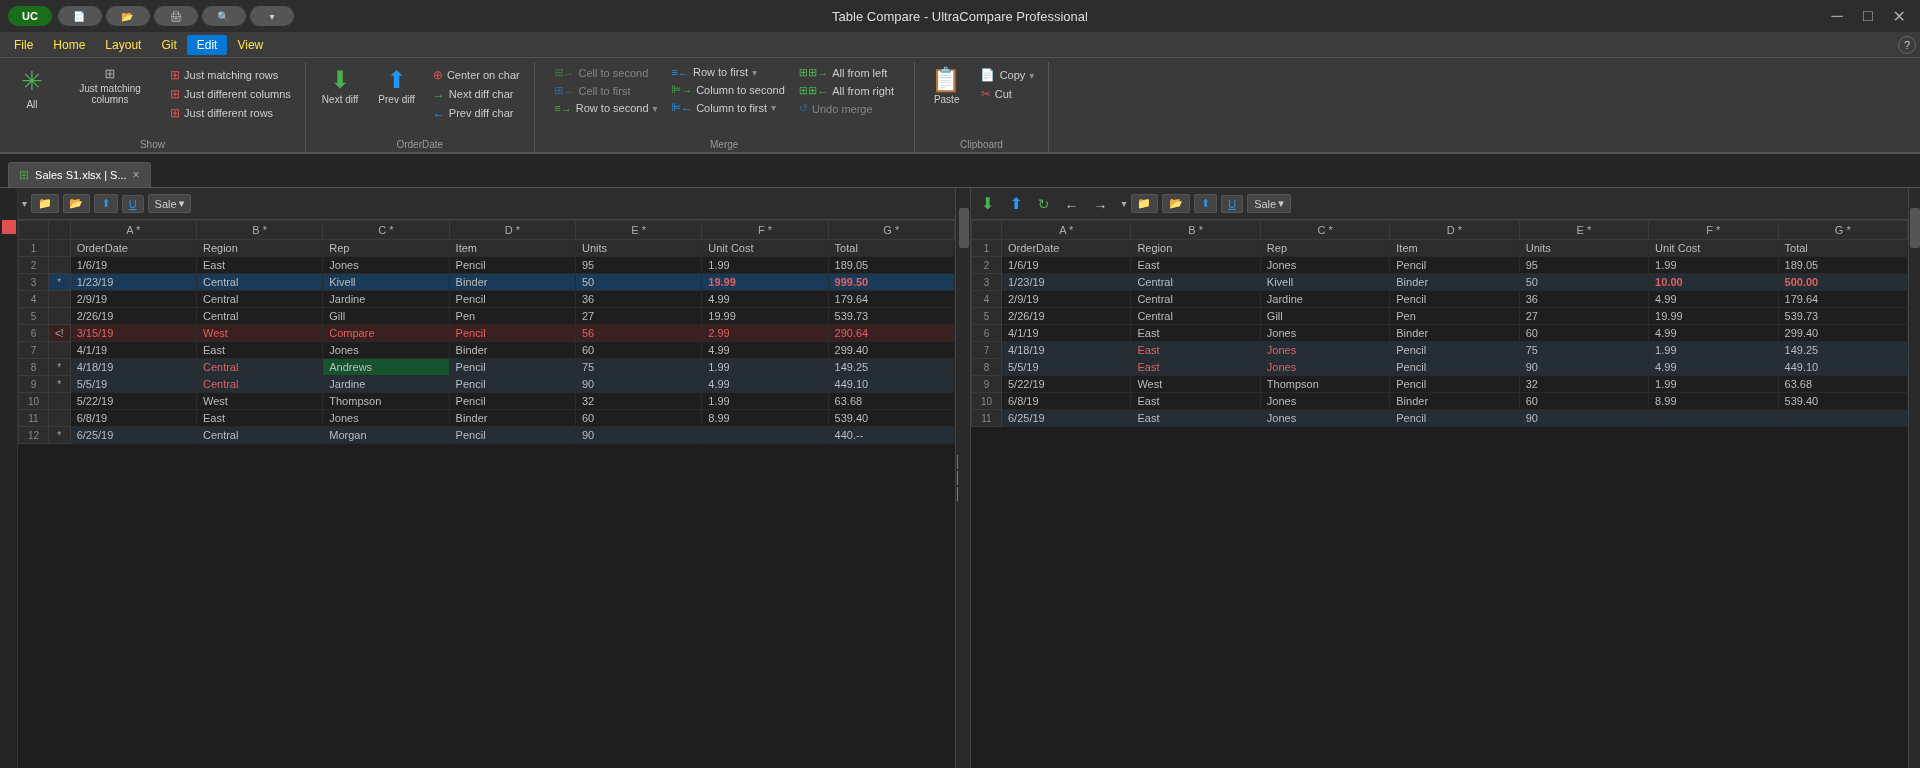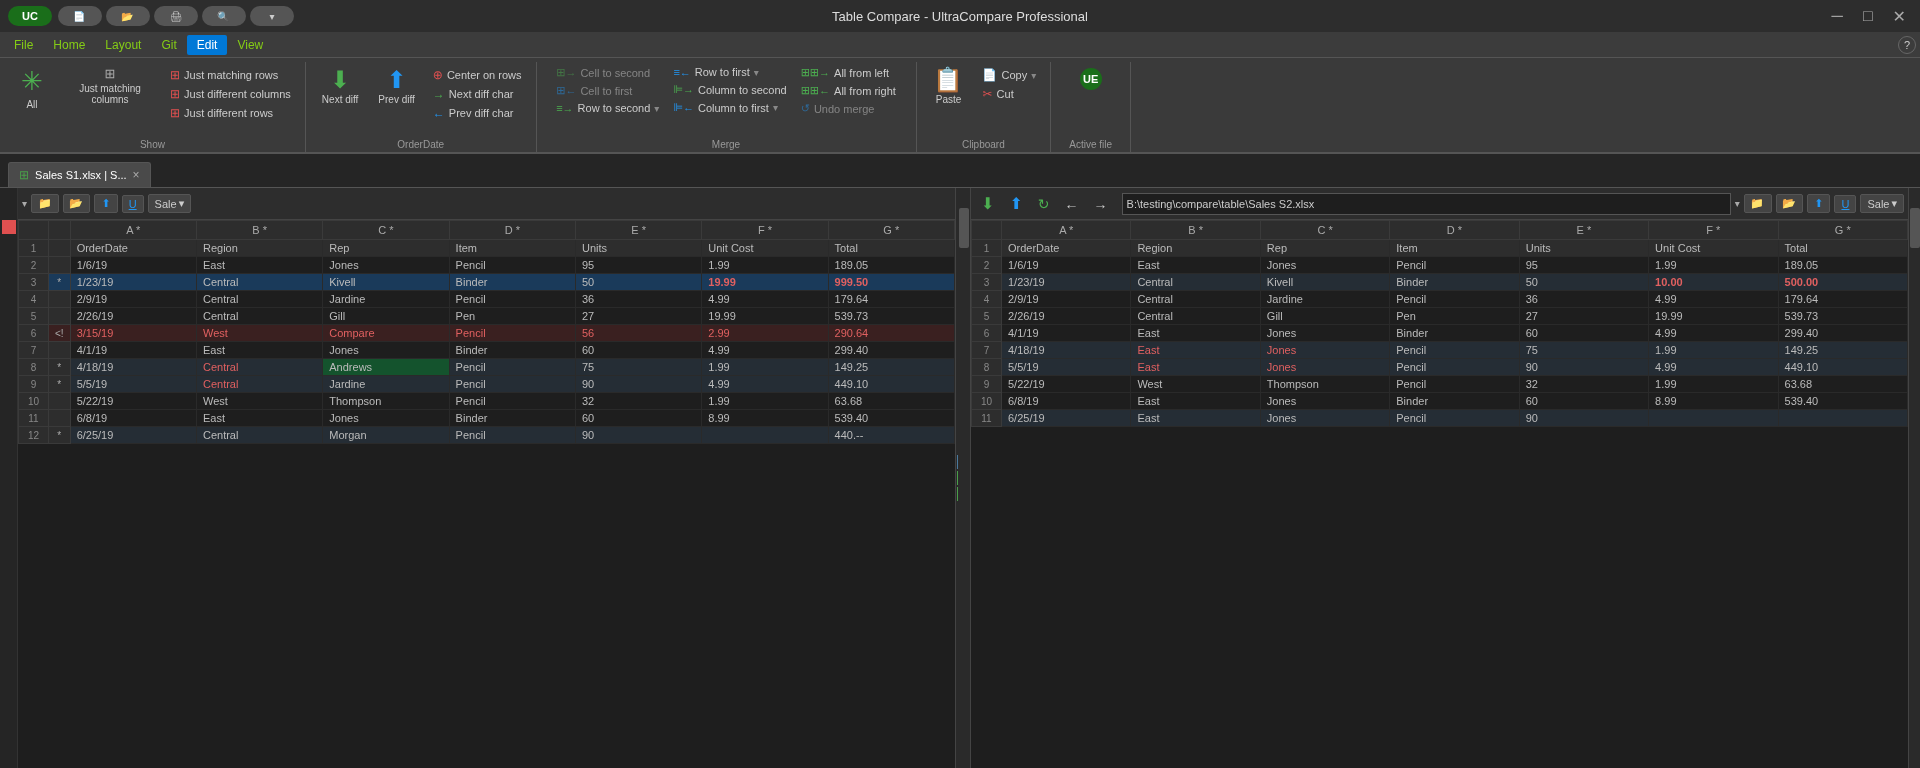--- a/index.html
+++ b/index.html
@@ -9,21 +9,21 @@
     .titlebar { background: #2d2d2d; height: 32px; display: flex; align-items: center; justify-content: space-between; padding: 0 8px; }
     .titlebar-left { display: flex; align-items: center; gap: 6px; }
     .titlebar-center { font-size: 13px; color: #ddd; font-weight: 500; position: absolute; left: 50%; transform: translateX(-50%); }
     .titlebar-right { display: flex; align-items: center; gap: 8px; margin-left: auto; }
     .titlebar-btn { color: #aaa; font-size: 16px; cursor: pointer; padding: 2px 6px; }
     .app-icons { display: flex; gap: 4px; }
     .app-icon { width: 44px; height: 20px; background: #555; border-radius: 10px; display: flex; align-items: center; justify-content: center; font-size: 10px; color: #ccc; }
 
     
     .menubar { background: #3c3c3c; height: 26px; display: flex; align-items: center; padding: 0 4px; border-bottom: 1px solid #555; }
-    .menu-item { padding: 3px 10px; font-size: 12px; color: #84cc16; cursor: pointer; border-radius: 2px; }
+    .menu-item { padding: 3px 10px; font-size: 12px; color: #fde047; cursor: pointer; border-radius: 2px; }
     .menu-item.active { background: #0078d7; color: white; }
 
     
     .ribbon { background: #3a3a3a; border-bottom: 2px solid #555; display: flex; align-items: stretch; padding: 4px 0; min-height: 88px; }
     .ribbon-group { display: flex; flex-direction: column; align-items: center; padding: 0 8px; border-right: 1px solid #555; position: relative; }
     .ribbon-group-label { font-size: 10px; color: #999; position: absolute; bottom: 2px; left: 0; right: 0; text-align: center; }
     .ribbon-content { display: flex; align-items: flex-start; gap: 4px; flex: 1; padding-bottom: 16px; }
 
     .ribbon-btn-large { display: flex; flex-direction: column; align-items: center; padding: 4px 8px; cursor: pointer; border-radius: 3px; min-width: 48px; color: #ccc; font-size: 10px; text-align: center; }
     .ribbon-btn-large .icon { font-size: 28px; margin-bottom: 2px; }
@@ -141,21 +141,21 @@
           <div class="nav-icon-down">⬇</div>
           <span>Next diff</span>
         </div>
         <div class="ribbon-btn-large">
           <div class="nav-icon-up">⬆</div>
           <span>Prev diff</span>
         </div>
         <div class="ribbon-col" style="padding-top:4px;">
           <div class="ribbon-btn-small">
             <span style="color:#e05050; font-size:12px;">⊕</span>
-            <span>Center on rows</span>
+            <span>Center on char</span>
           </div>
           <div class="ribbon-btn-small">
             <span style="color:#4caf50; font-size:12px;">→</span>
             <span>Next diff char</span>
           </div>
           <div class="ribbon-btn-small">
             <span style="color:#2196f3; font-size:12px;">←</span>
             <span>Prev diff char</span>
           </div>
         </div>
@@ -228,30 +228,20 @@
           </div>
           <div class="ribbon-btn-small">
             <span style="font-size:12px; color:#e05050;">✂</span>
             <span>Cut</span>
           </div>
         </div>
       </div>
       <div class="ribbon-group-label">Clipboard</div>
     </div>
 
-    <div class="ribbon-group" style="min-width:80px;">
-      <div class="ribbon-content">
-        <div style="display:flex; flex-direction:column; padding-top:4px; gap:2px;">
-          <div class="ribbon-btn-small">
-            <div style="background:#1a6e1a; color:white; font-size:11px; font-weight:bold; width:22px; height:22px; display:flex; align-items:center; justify-content:center; border-radius:50%;">UE</div>
-          </div>
-        </div>
-      </div>
-      <div class="ribbon-group-label">Active file</div>
-    </div>
   </div>
 
   <div class="tabbar">
     <div class="tab active">
       <span class="tab-icon">⊞</span>
       <span>Sales S1.xlsx | S...</span>
       <span class="close">×</span>
     </div>
   </div>
 </div>
@@ -444,21 +434,20 @@
   <div class="pane">
 
     <div class="pane-toolbar">
       <div style="display:flex; align-items:center; gap:3px; margin-right:4px;">
         <div class="toolbar-btn" style="color:#4caf50; background:none; border:none; font-size:16px;">⬇</div>
         <div class="toolbar-btn" style="color:#2196f3; background:none; border:none; font-size:16px;">⬆</div>
         <div class="toolbar-btn" style="color:#4caf50; background:none; border:none; font-size:14px;">↻</div>
         <div class="toolbar-btn" style="color:#ccc; background:none; border:none; font-size:14px;">←</div>
         <div class="toolbar-btn" style="color:#ccc; background:none; border:none; font-size:14px;">→</div>
       </div>
-      <input class="path-input" type="text" style="width: 320px;" value="B:\testing\compare\table\Sales S2.xlsx">
       <div class="dropdown-arrow">▾</div>
       <div class="toolbar-btn">📁</div>
       <div class="toolbar-btn">📂</div>
       <div class="toolbar-btn" style="color:#2196f3;">⬆</div>
       <div class="toolbar-btn" style="color:#2196f3; text-decoration:underline;">U</div>
       <div class="toolbar-btn">
         <span>Sale</span>
         <span>▾</span>
       </div>
     </div>

